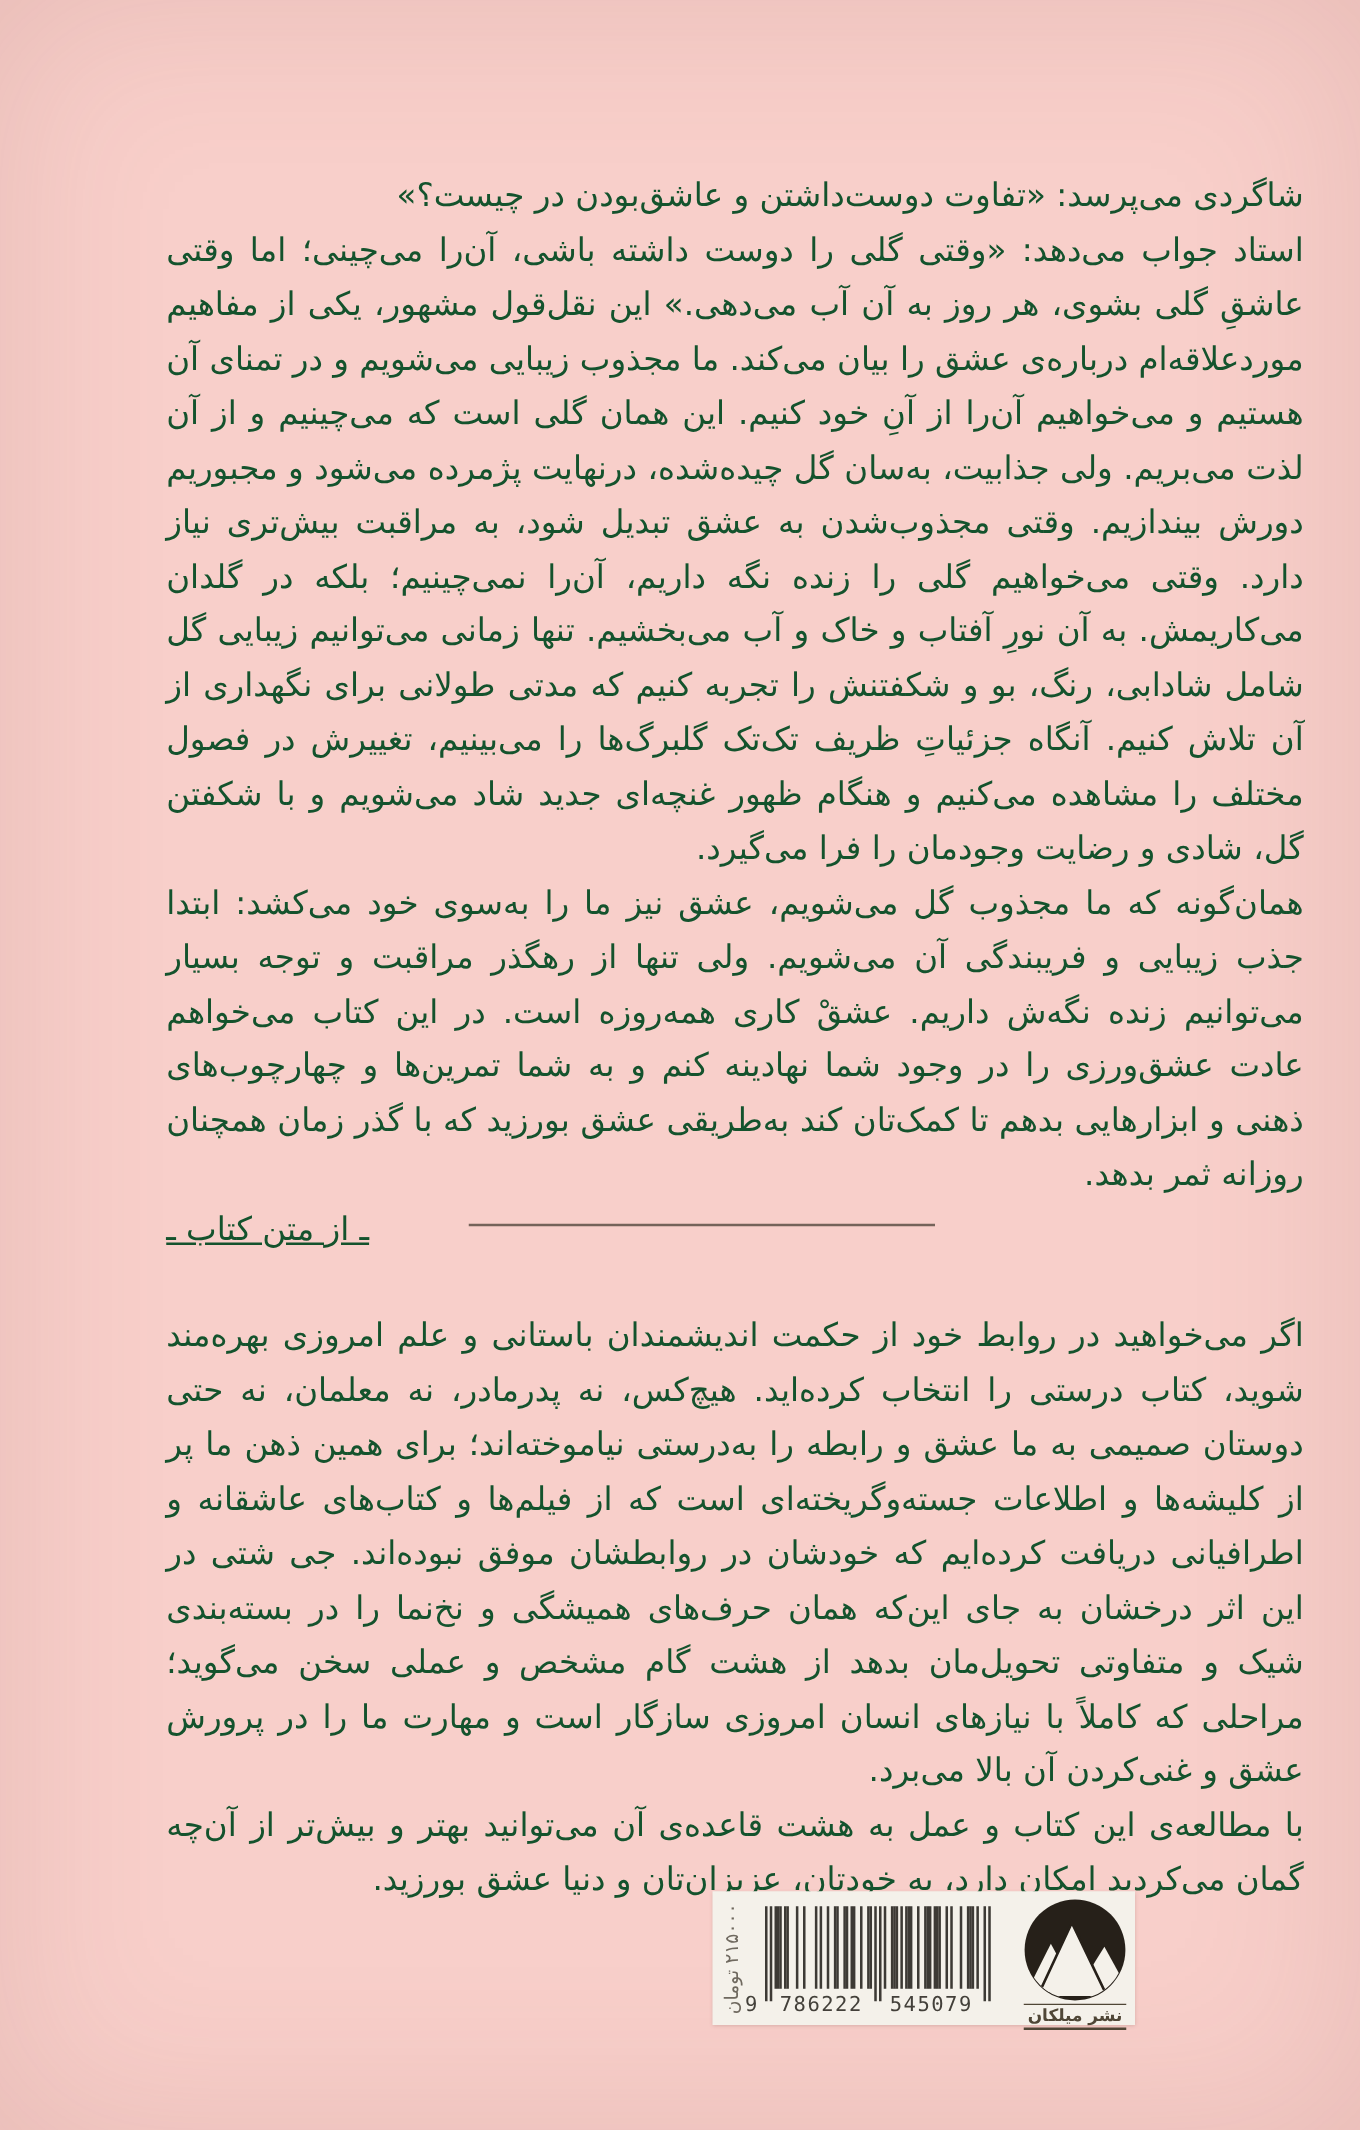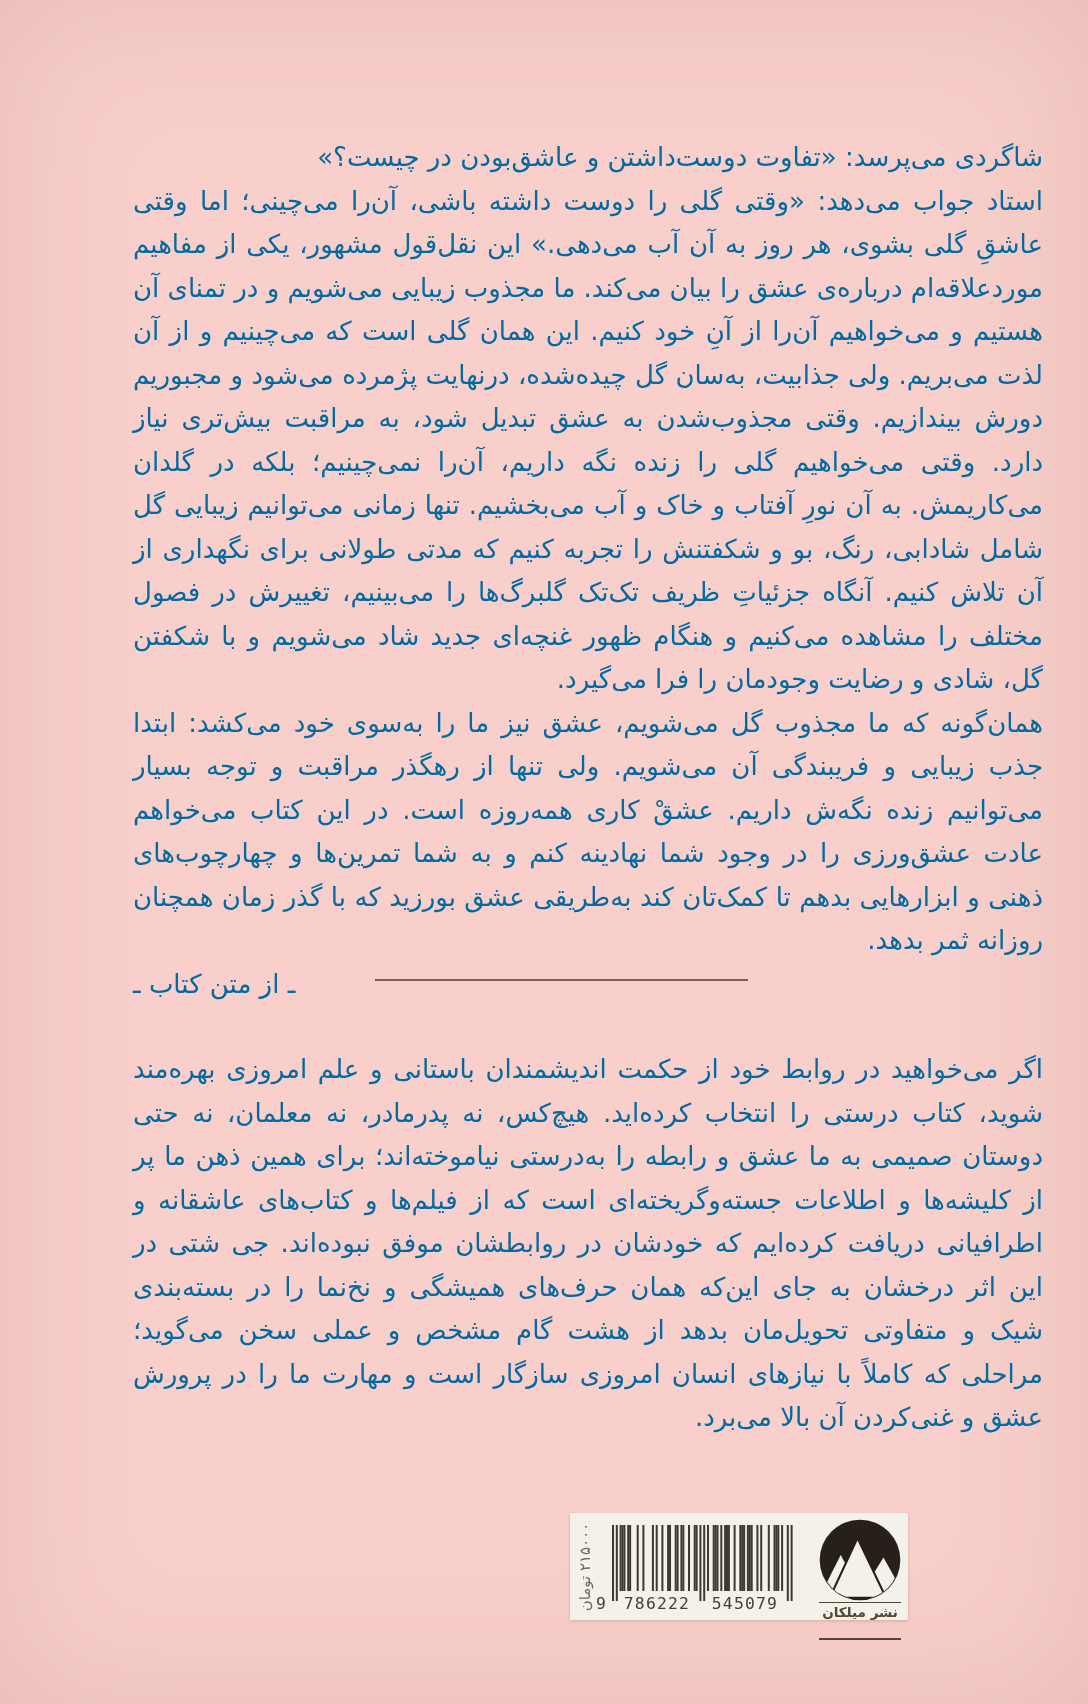--- a/index.html
+++ b/index.html
@@ -17,31 +17,32 @@
     overflow:hidden;
     direction:rtl;
   }
   
   .textblock{
     position:absolute;
     right:45px;
     width:910px;
     direction:rtl;
     text-align:justify;
-    color:#0369a1;
+    color:#14532d;
     font-size:26px;
     line-height:43.5px;
     font-family:"DejaVu Sans", sans-serif;
   }
   .textblock p{margin:0;padding:0;}
   #excerpt{top:136px;}
   #blurb{top:1048px;}
   .attribution{
     text-align:left;
     direction:rtl;
+    text-decoration:underline;
   }
   .divider{
     position:absolute;
     left:375px;
     top:979px;
     width:373px;
     height:0;
     border-top:2px solid #75635a;
   }
   
@@ -87,21 +88,21 @@
   }
   .publisher-logo-svg{
     display:block;
     margin:0 auto;
     width:84px;
     height:84px;
   }
   .publisher-name{
     display:inline-block;
     margin-top:0px;
-    padding:1px 3px 18px 3px;
+    padding:1px 3px 1px 3px;
     border-top:1.5px solid #4f4636;
     border-bottom:2px solid #4f4636;
     font-size:13.5px;
     font-weight:bold;
     color:#4f4636;
     direction:rtl;
     white-space:nowrap;
   }
 </style>
 </head>
@@ -113,20 +114,21 @@
     <p>شاگردی می‌پرسد: «تفاوت دوست‌داشتن و عاشق‌بودن در چیست؟»</p>
     <p>استاد جواب می‌دهد: «وقتی گلی را دوست داشته باشی، آن‌را می‌چینی؛ اما وقتی عاشقِ گلی بشوی، هر روز به آن آب می‌دهی.» این نقل‌قول مشهور، یکی از مفاهیم موردعلاقه‌ام درباره‌ی عشق را بیان می‌کند. ما مجذوب زیبایی می‌شویم و در تمنای آن هستیم و می‌خواهیم آن‌را از آنِ خود کنیم. این همان گلی است که می‌چینیم و از آن لذت می‌بریم. ولی جذابیت، به‌سان گل چیده‌شده، درنهایت پژمرده می‌شود و مجبوریم دورش بیندازیم. وقتی مجذوب‌شدن به عشق تبدیل شود، به مراقبت بیش‌تری نیاز دارد. وقتی می‌خواهیم گلی را زنده نگه داریم، آن‌را نمی‌چینیم؛ بلکه در گلدان می‌کاریمش. به آن نورِ آفتاب و خاک و آب می‌بخشیم. تنها زمانی می‌توانیم زیبایی گل شامل شادابی، رنگ، بو و شکفتنش را تجربه کنیم که مدتی طولانی برای نگهداری از آن تلاش کنیم. آنگاه جزئیاتِ ظریف تک‌تک گلبرگ‌ها را می‌بینیم، تغییرش در فصول مختلف را مشاهده می‌کنیم و هنگام ظهور غنچه‌ای جدید شاد می‌شویم و با شکفتن گل، شادی و رضایت وجودمان را فرا می‌گیرد.</p>
     <p>همان‌گونه که ما مجذوب گل می‌شویم، عشق نیز ما را به‌سوی خود می‌کشد: ابتدا جذب زیبایی و فریبندگی آن می‌شویم. ولی تنها از رهگذر مراقبت و توجه بسیار می‌توانیم زنده نگه‌ش داریم. عشقْ کاری همه‌روزه است. در این کتاب می‌خواهم عادت عشق‌ورزی را در وجود شما نهادینه کنم و به شما تمرین‌ها و چهارچوب‌های ذهنی و ابزارهایی بدهم تا کمک‌تان کند به‌طریقی عشق بورزید که با گذر زمان همچنان روزانه ثمر بدهد.</p>
     <p class="attribution">ـ از متن کتاب ـ</p>
   </div>
 
   <div class="divider"></div>
 
   <div class="textblock" id="blurb">
     <p>اگر می‌خواهید در روابط خود از حکمت اندیشمندان باستانی و علم امروزی بهره‌مند شوید، کتاب درستی را انتخاب کرده‌اید. هیچ‌کس، نه پدرمادر، نه معلمان، نه حتی دوستان صمیمی به ما عشق و رابطه را به‌درستی نیاموخته‌اند؛ برای همین ذهن ما پر از کلیشه‌ها و اطلاعات جسته‌وگریخته‌ای است که از فیلم‌ها و کتاب‌های عاشقانه و اطرافیانی دریافت کرده‌ایم که خودشان در روابطشان موفق نبوده‌اند. جی شتی در این اثر درخشان به جای این‌که همان حرف‌های همیشگی و نخ‌نما را در بسته‌بندی شیک و متفاوتی تحویل‌مان بدهد از هشت گام مشخص و عملی سخن می‌گوید؛ مراحلی که کاملاً با نیازهای انسان امروزی سازگار است و مهارت ما را در پرورش عشق و غنی‌کردن آن بالا می‌برد.</p>
+    <p>با مطالعه‌ی این کتاب و عمل به هشت قاعده‌ی آن می‌توانید بهتر و بیش‌تر از آن‌چه گمان می‌کردید امکان دارد، به خودتان، عزیزان‌تان و دنیا عشق بورزید.</p>
   </div>
 
   <div class="price-label">
 
     <div class="price-wrap">
       <span class="price-text">۲۱۵۰۰۰ تومان</span>
     </div>
 
     <svg class="barcode-svg" viewBox="0 0 105 47" xmlns="http://www.w3.org/2000/svg">
       <g id="bars" fill="#3d3a35">

